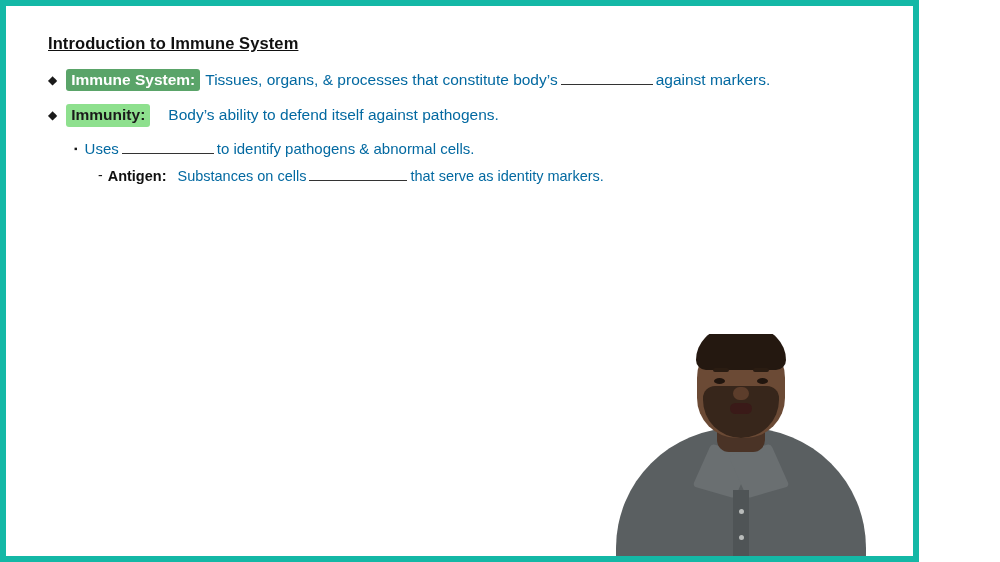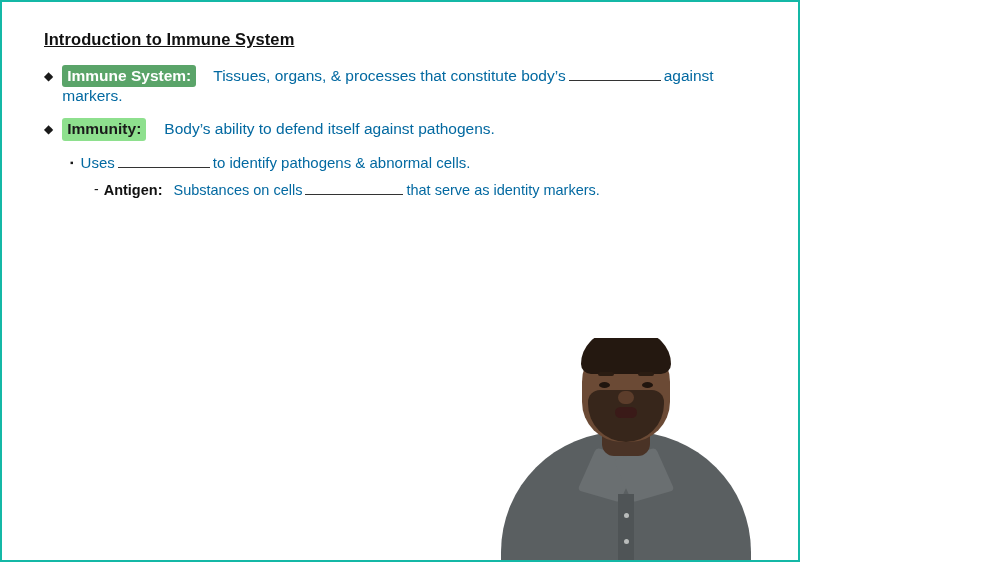--- a/index.html
+++ b/index.html
@@ -10,25 +10,25 @@
     width: 1000px;
     height: 562px;
     background: #ffffff;
     font-family: "Liberation Sans", sans-serif;
     overflow: hidden;
     position: relative;
   }
   .slide {
     position: absolute;
     top: 0; left: 0;
-    width: 800px;
+    width: 919px;
     height: 562px;
     background: #ffffff;
     box-sizing: border-box;
-    border: 2px solid #14b8a6;
+    border: 6px solid #14b8a6;
   }
   .content {
     position: absolute;
     top: 28px;
     left: 42px;
     right: 40px;
   }
   .title {
     font-size: 16.5px;
     font-weight: bold;
@@ -65,21 +65,21 @@
     margin-right: 7px;
     position: relative;
     top: -2px;
   }
   .term-hl {
     background: #5aa469;
     color: #ffffff;
     font-weight: bold;
     padding: 1px 5px 2px 5px;
     border-radius: 3px;
-    margin-right: 17px;
+    margin-right: 5px;
     display: inline-block;
     line-height: 1.25;
   }
   .term-hl-light {
     background: #8ee08e;
     color: #1a1a1a;
     font-weight: bold;
     padding: 1px 5px 2px 5px;
     border-radius: 3px;
     margin-right: 18px;

